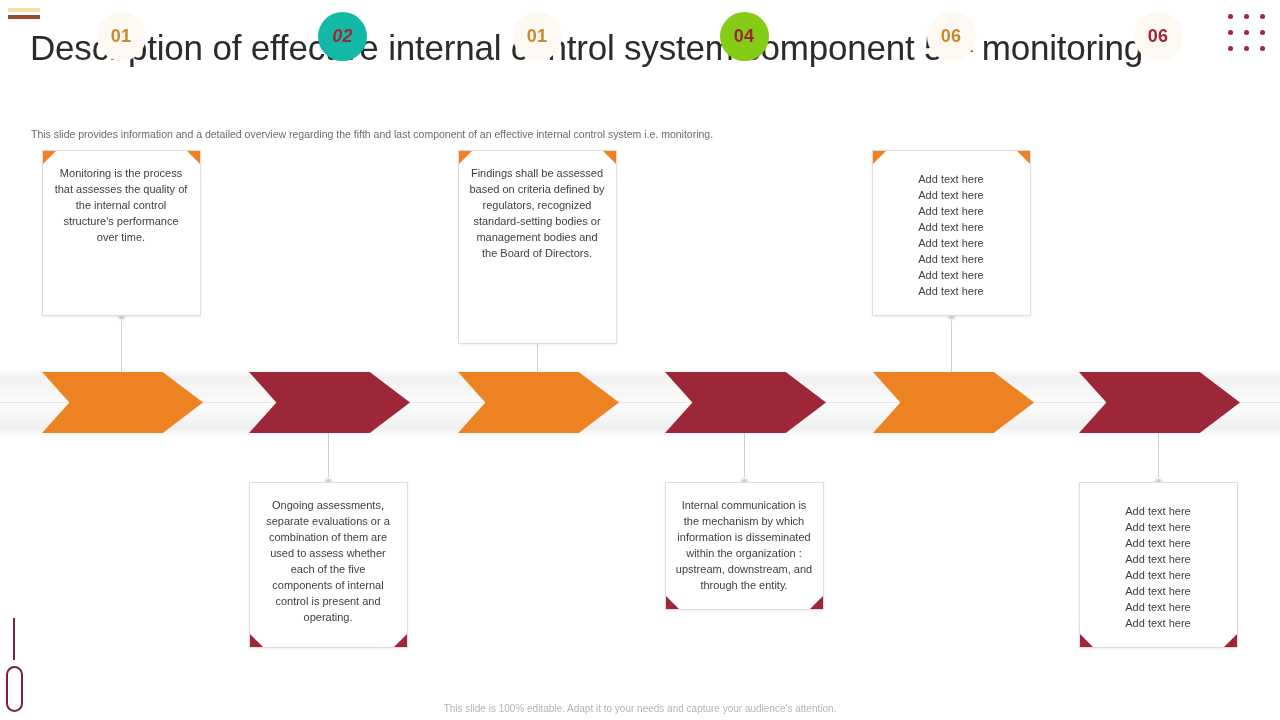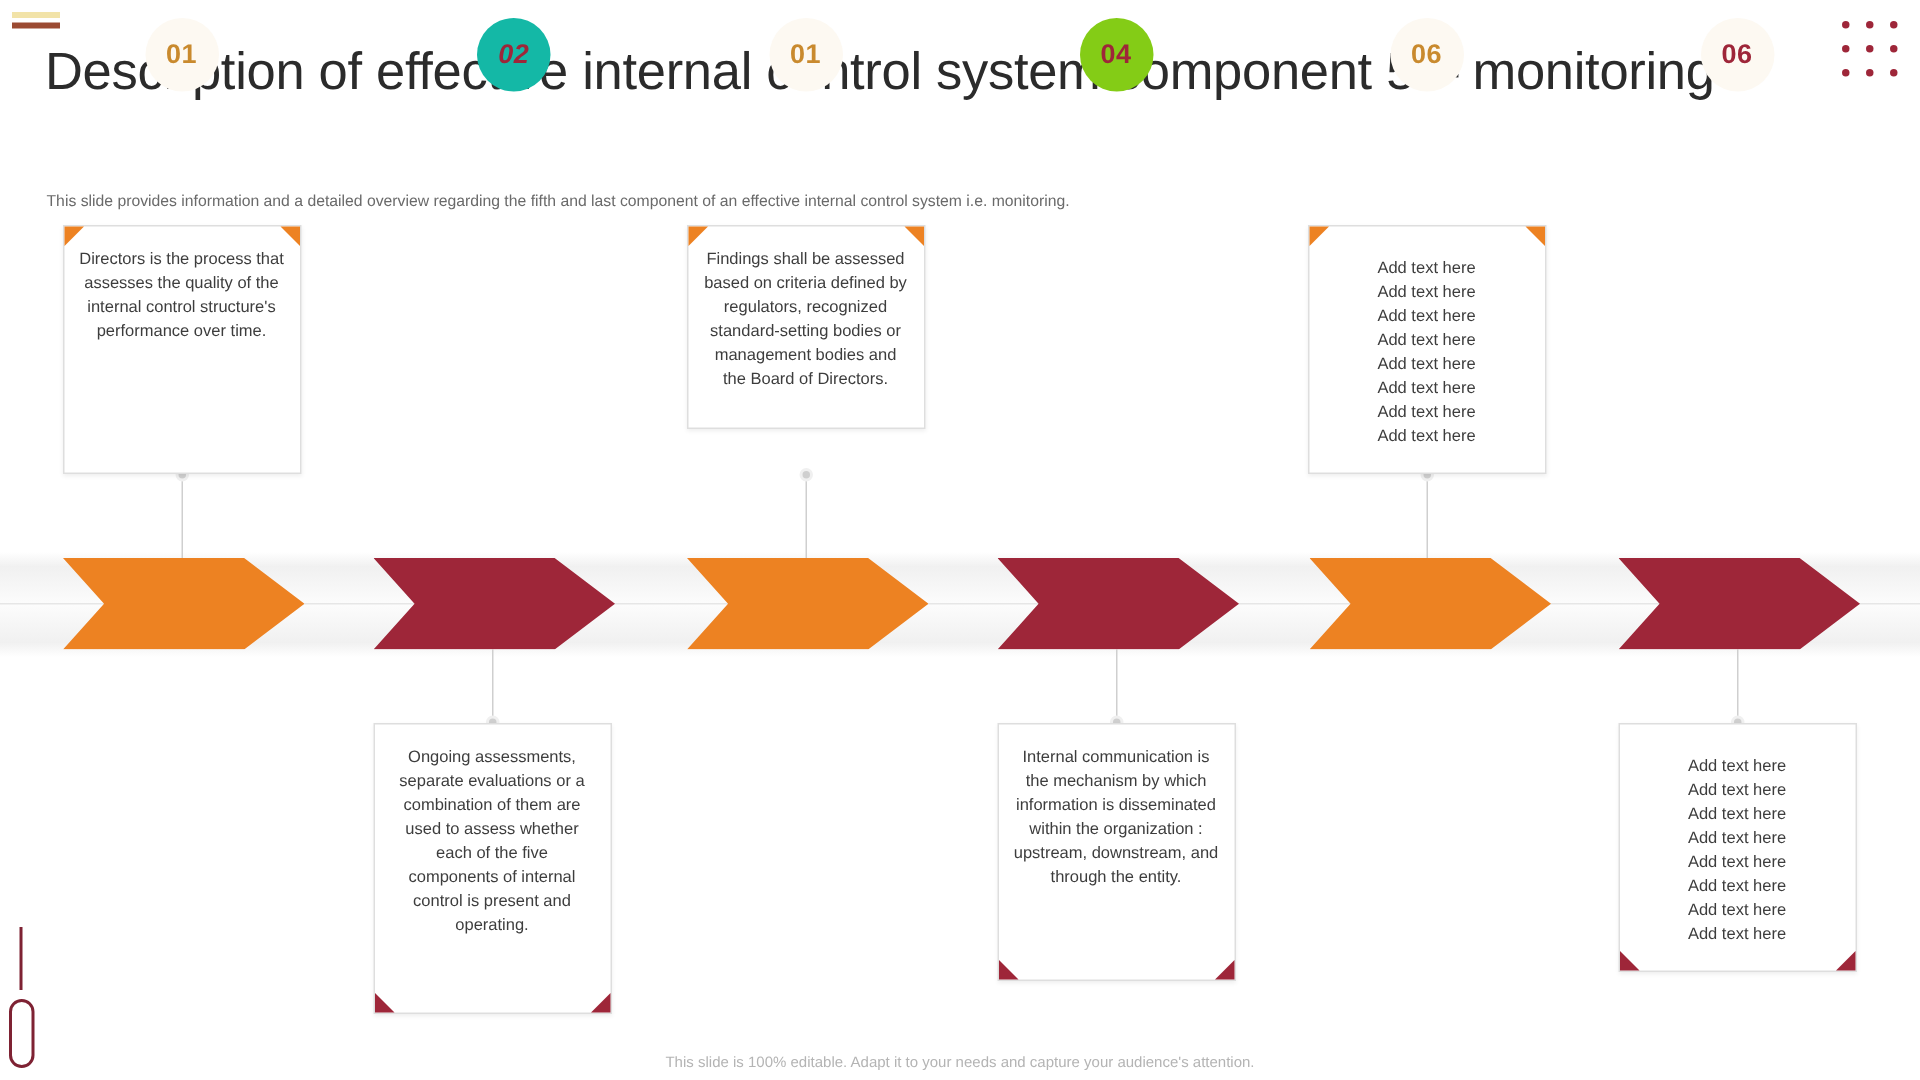--- a/index.html
+++ b/index.html
@@ -254,38 +254,38 @@
       <div class="chevron" style="left: 873px; background: rgb(237, 130, 34);"></div>
       <div class="chev-num" style="left: 926.5px; color: rgb(201, 138, 46); background: rgb(253, 249, 242);">06</div>
       <div class="chevron" style="left: 1079px; background: rgb(158, 38, 57);"></div>
       <div class="chev-num" style="left: 1133.5px; color: rgb(158, 38, 57); background: rgb(253, 249, 242); text-align: center;">06</div>
     </div>
   <div id="cards">
       <div class="card" style="left: 41.5px; top: 150px; height: 166px;">
         <span class="tri tri-tl" style="color: rgb(237, 130, 34);"></span>
         <span class="tri tri-tr" style="color: rgb(237, 130, 34);"></span>
         <div class="card-body">
-          <div>Directors is the process that assesses the quality of the internal control structure's performance over time.</div>
-        </div>
-      </div>
-      <div class="card" style="left: 248.5px; top: 482px; height: 194px;">
+          <div>Monitoring is the process that assesses the quality of the internal control structure's performance over time.</div>
+        </div>
+      </div>
+      <div class="card" style="left: 248.5px; top: 482px; height: 166px;">
         <span class="tri tri-bl" style="color: rgb(158, 38, 57);"></span>
         <span class="tri tri-br" style="color: rgb(158, 38, 57);"></span>
         <div class="card-body">
           <div>Ongoing assessments, separate evaluations or a combination of them are used to assess whether each of the five components of internal control is present and operating.</div>
         </div>
       </div>
-      <div class="card" style="left: 457.5px; top: 150px; height: 136px;">
+      <div class="card" style="left: 457.5px; top: 150px; height: 194px;">
         <span class="tri tri-tl" style="color: rgb(237, 130, 34);"></span>
         <span class="tri tri-tr" style="color: rgb(237, 130, 34);"></span>
         <div class="card-body">
           <div>Findings shall be assessed based on criteria defined by regulators, recognized standard-setting bodies or management bodies and the Board of Directors.</div>
         </div>
       </div>
-      <div class="card" style="left: 664.5px; top: 482px; height: 172px;">
+      <div class="card" style="left: 664.5px; top: 482px; height: 128px;">
         <span class="tri tri-bl" style="color: rgb(158, 38, 57);"></span>
         <span class="tri tri-br" style="color: rgb(158, 38, 57);"></span>
         <div class="card-body">
           <div>Internal communication is the mechanism by which information is disseminated within the organization : upstream, downstream, and through the entity.</div>
         </div>
       </div>
       <div class="card" style="left: 871.5px; top: 150px; height: 166px;">
         <span class="tri tri-tl" style="color: rgb(237, 130, 34);"></span>
         <span class="tri tri-tr" style="color: rgb(237, 130, 34);"></span>
         <div class="card-body list">

